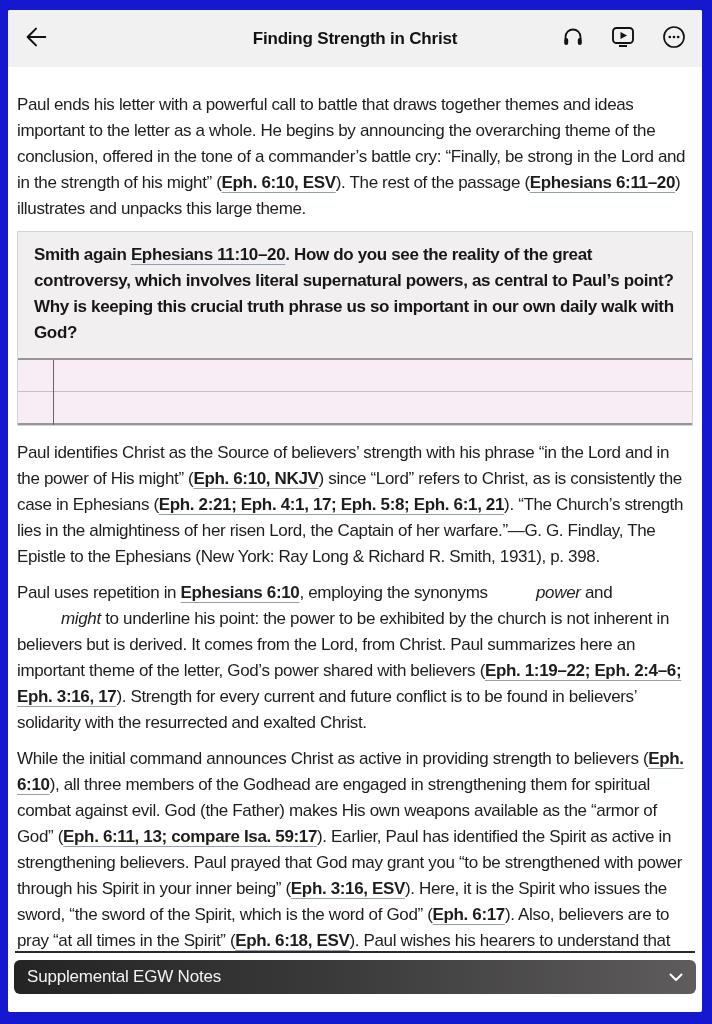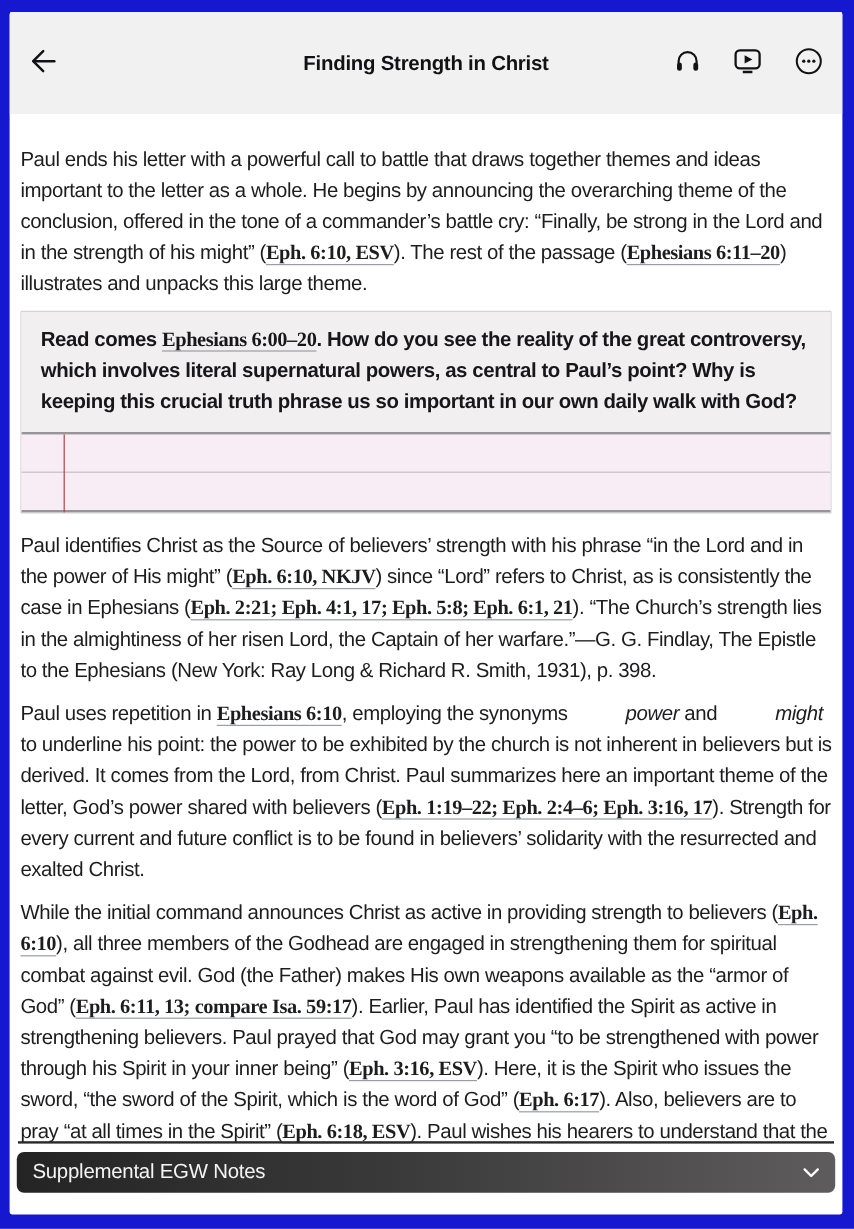--- a/index.html
+++ b/index.html
@@ -7,42 +7,41 @@
     width:712px;height:1024px;position:relative;overflow:hidden;
     background:#1518cf;
     font-family:"Liberation Sans",sans-serif;
   }
   .frame{
     position:absolute;left:8px;top:10px;right:10px;bottom:12px;
     background:#ffffff;border-radius:2px;overflow:hidden;
   }
   .header{
     height:57px;background:#f2f1f2;position:relative;
-    display:flex;align-items:center;padding:14px 15px;
+    display:flex;align-items:center;padding:0 15px;
   }
   .header .title{
     position:absolute;left:60px;right:60px;text-align:center;
     font-size:17px;font-weight:bold;color:#121214;letter-spacing:-0.2px;
   }
   .hbtn{background:none;border:none;padding:0;cursor:pointer;display:flex;align-items:center;}
   .hicons{margin-left:auto;display:flex;align-items:center;gap:25px;z-index:2;}
   .content{
     padding:0 9px;color:#1d1d20;font-size:17px;line-height:26px;
     letter-spacing:-0.35px;
   }
   .content p{margin:0;}
   .p1{margin-top:25px !important;}
   .p2{margin-top:14px !important;}
   .p3{margin-top:10px !important;}
   .p4{margin-top:10px !important;}
   a.link{
     color:inherit;font-weight:bold;text-decoration:underline;
     text-decoration-color:#989ea8;text-decoration-thickness:1px;
     text-underline-offset:4px;
-    font-family:Liberation Serif, serif;
   }
   .em{font-style:italic;margin-left:44px;}
   .qcard{
     margin-top:9px;border:1px solid #d6d3d6;border-radius:1px;
   }
   .question{
     background:#f1eff0;padding:10px 16px 12px 16px;font-weight:bold;
     color:#17171a;
   }
   .notes{
@@ -108,21 +107,21 @@
           </svg>
         </span>
       </button>
     </div>
   </div>
 
   <div class="content">
     <p class="p1"><span>Paul ends his letter with a powerful call to battle that draws together themes and ideas important to the letter as a whole. He begins by announcing the overarching theme of the conclusion, offered in the tone of a commander’s battle cry: “Finally, be strong in the Lord and in the strength of his might” (</span><a href="#" class="link">Eph. 6:10, ESV</a><span>). The rest of the passage (</span><a href="#" class="link">Ephesians 6:11–20</a><span>) illustrates and unpacks this large theme.</span></p>
 
     <div class="qcard">
-      <div class="question"><span>Read comes </span><a href="#" class="link">Ephesians 6:00–20</a><span>. How do you see the reality of the great controversy, which involves literal supernatural powers, as central to Paul’s point? Why is keeping this crucial truth phrase us so important in our own daily walk with God?</span></div>
+      <div class="question"><span>Smith again </span><a href="#" class="link">Ephesians 11:10–20</a><span>. How do you see the reality of the great controversy, which involves literal supernatural powers, as central to Paul’s point? Why is keeping this crucial truth phrase us so important in our own daily walk with God?</span></div>
       <div class="notes">
         <div class="margin-line"></div>
       <div class="note-row"></div>
           <div class="note-row"></div>
         </div>
     </div>
 
     <p class="p2"><span>Paul identifies Christ as the Source of believers’ strength with his phrase “in the Lord and in the power of His might” (</span><a href="#" class="link">Eph. 6:10, NKJV</a><span>) since “Lord” refers to Christ, as is consistently the case in Ephesians (</span><a href="#" class="link">Eph. 2:21; Eph. 4:1, 17; Eph. 5:8; Eph. 6:1, 21</a><span>). “The Church’s strength lies in the almightiness of her risen Lord, the Captain of her warfare.”—G. G. Findlay, The Epistle to the Ephesians (New York: Ray Long &amp; Richard R. Smith, 1931), p. 398.</span></p>
     <p class="p3"><span>Paul uses repetition in </span><a href="#" class="link">Ephesians 6:10</a><span>, employing the synonyms </span><span class="em">power</span><span> and </span><span class="em">might</span><span> to underline his point: the power to be exhibited by the church is not inherent in believers but is derived. It comes from the Lord, from Christ. Paul summarizes here an important theme of the letter, God’s power shared with believers (</span><a href="#" class="link">Eph. 1:19–22; Eph. 2:4–6; Eph. 3:16, 17</a><span>). Strength for every current and future conflict is to be found in believers’ solidarity with the resurrected and exalted Christ.</span></p>
     <p class="p4"><span>While the initial command announces Christ as active in providing strength to believers (</span><a href="#" class="link">Eph. 6:10</a><span>), all three members of the Godhead are engaged in strengthening them for spiritual combat against evil. God (the Father) makes His own weapons available as the “armor of God” (</span><a href="#" class="link">Eph. 6:11, 13; compare Isa. 59:17</a><span>). Earlier, Paul has identified the Spirit as active in strengthening believers. Paul prayed that God may grant you “to be strengthened with power through his Spirit in your inner being” (</span><a href="#" class="link">Eph. 3:16, ESV</a><span>). Here, it is the Spirit who issues the sword, “the sword of the Spirit, which is the word of God” (</span><a href="#" class="link">Eph. 6:17</a><span>). Also, believers are to pray “at all times in the Spirit” (</span><a href="#" class="link">Eph. 6:18, ESV</a><span>). Paul wishes his hearers to understand that the triune God is fully engaged in equipping them to battle against these evil powers.</span></p>

